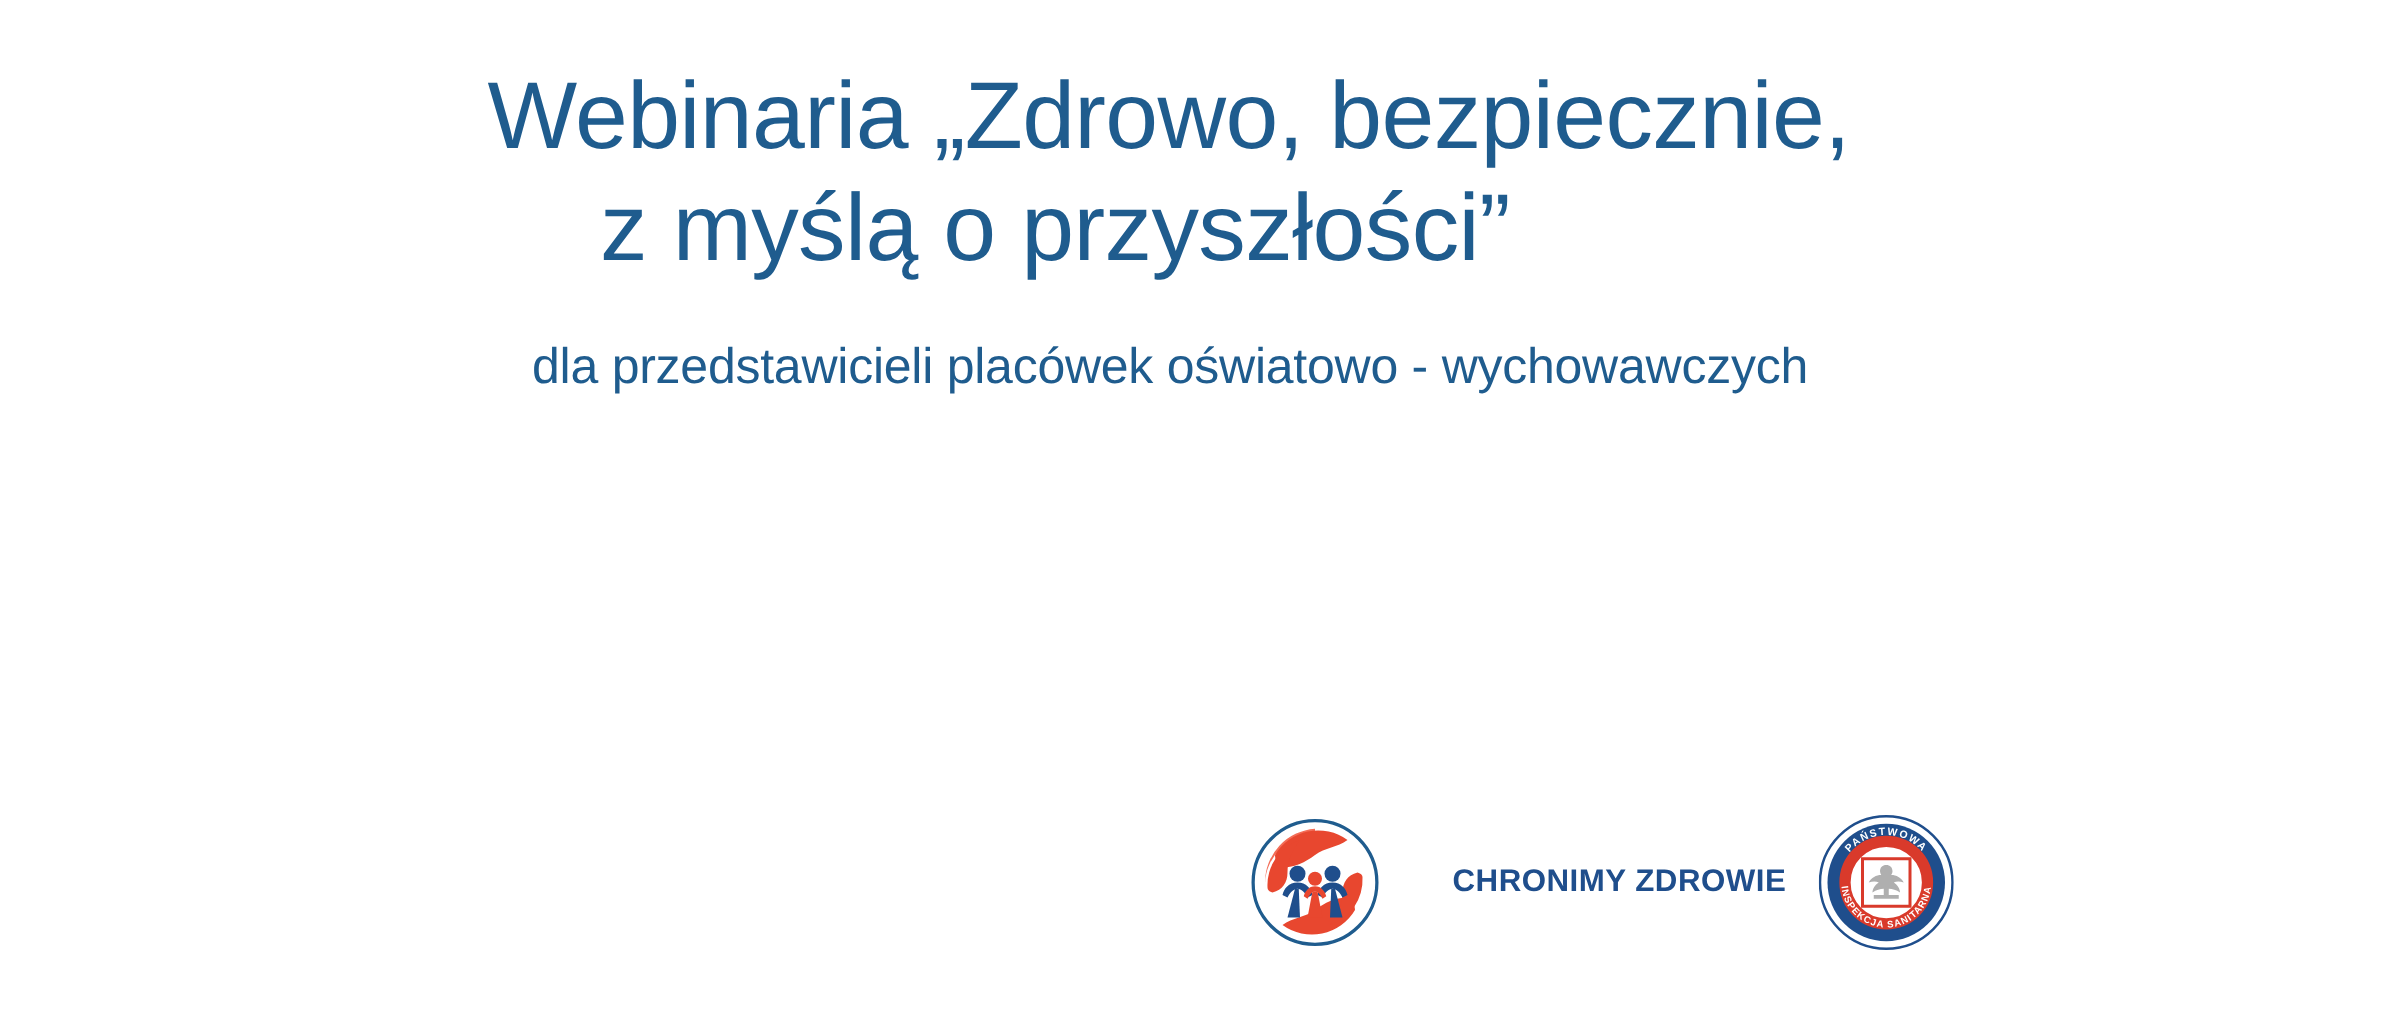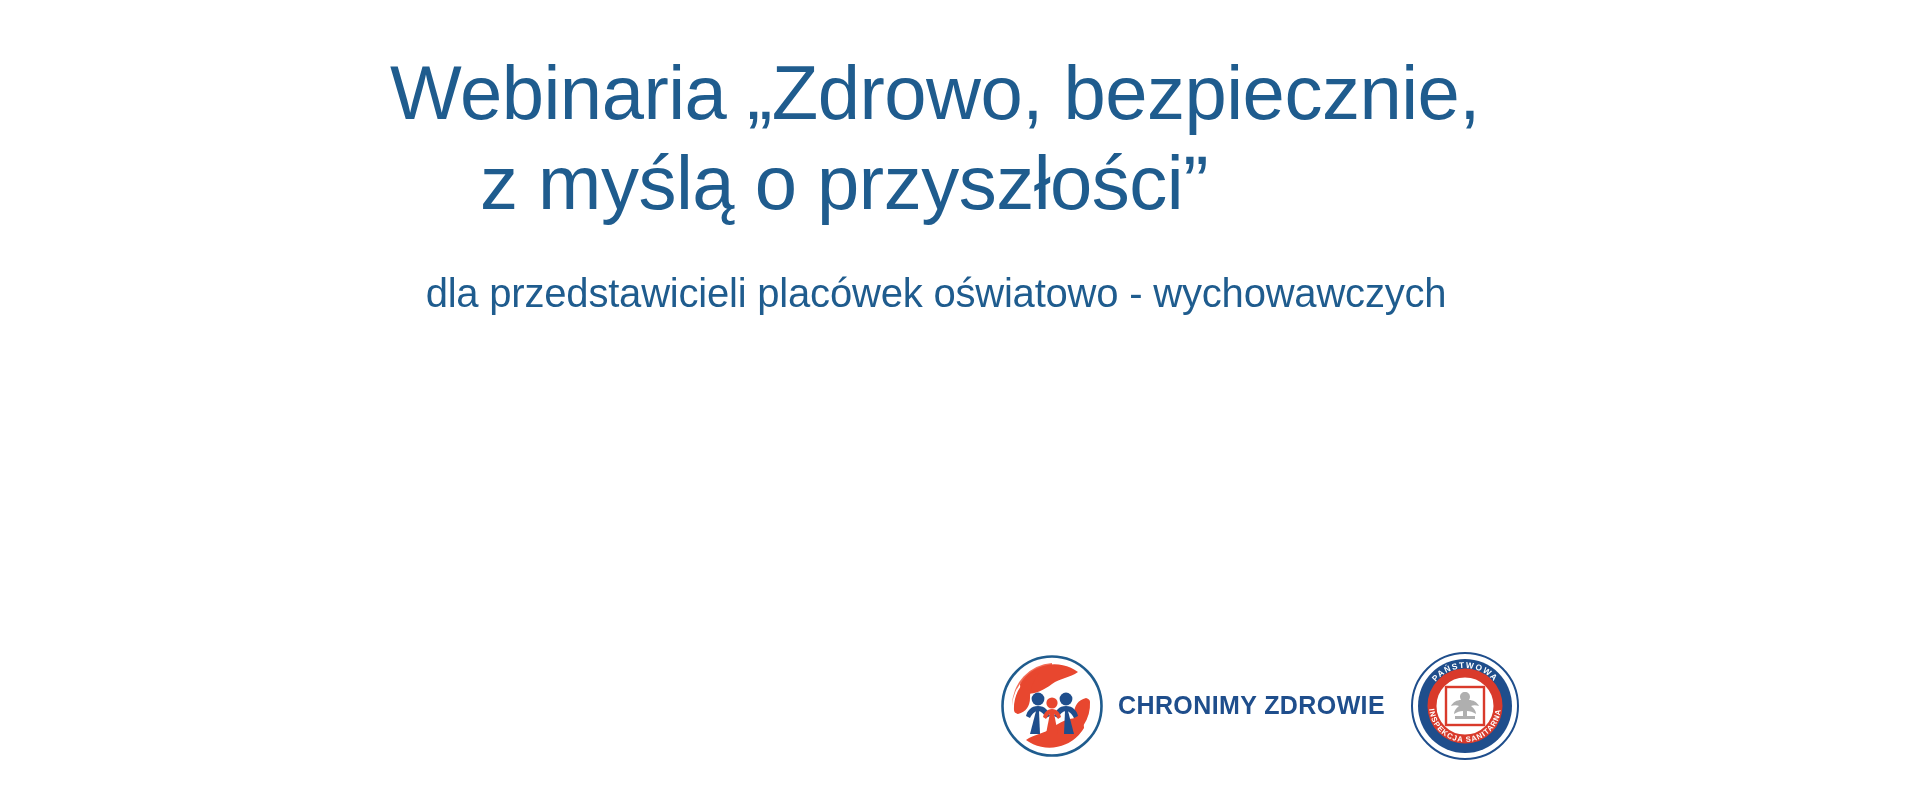--- a/index.html
+++ b/index.html
@@ -87,20 +87,21 @@
     position: relative;
     width: 104px;
     height: 104px;
     flex: 0 0 104px;
   }
   .cz-text {
     display: flex;
     flex-direction: column;
     justify-content: flex-end;
     line-height: 1.18;
+    margin-left: 44px;
   }
   .cz-text .cz-l1,
   .cz-text .cz-l2 {
     color: #1F4E8C;
     font-family: "Liberation Sans", sans-serif;
     font-weight: bold;
     font-size: 25px;
     letter-spacing: 0.4px;
     white-space: nowrap;
   }

